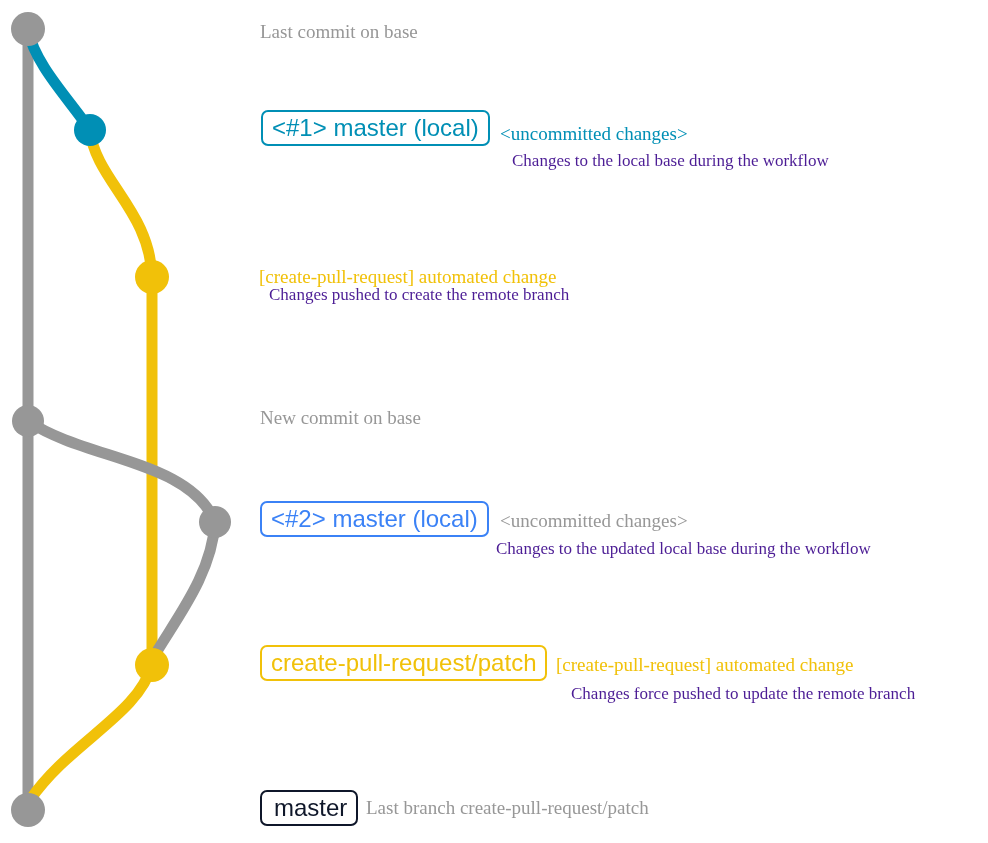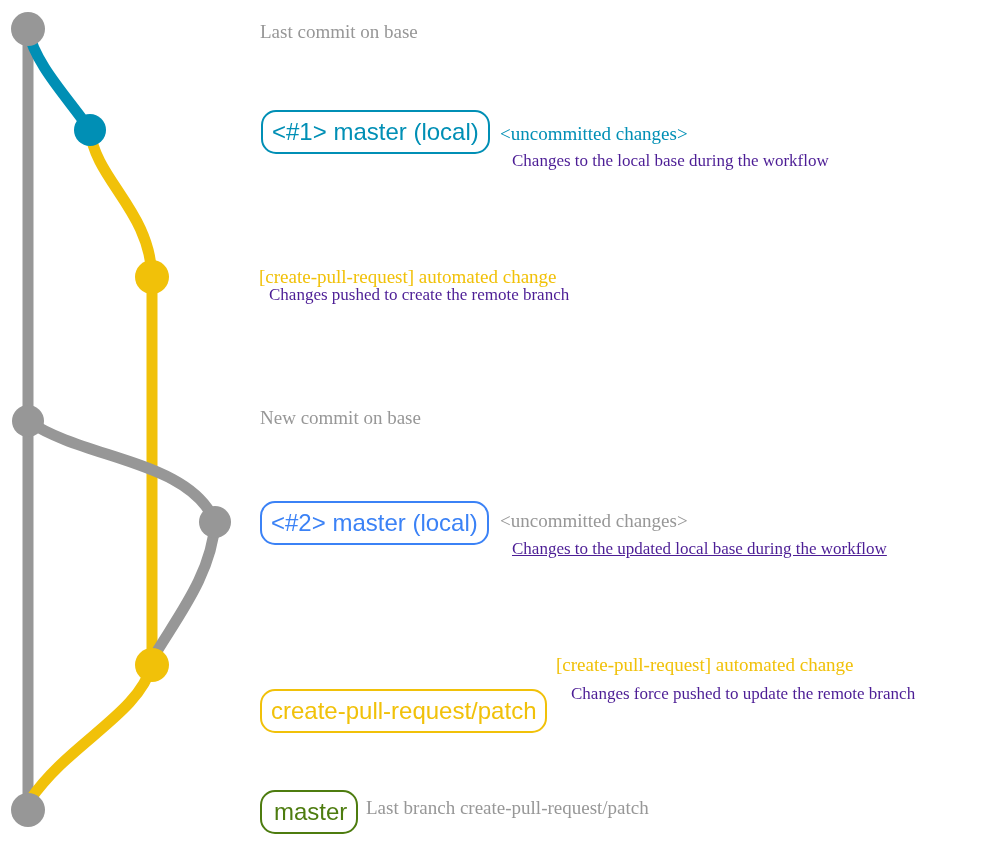--- a/index.html
+++ b/index.html
@@ -21,40 +21,40 @@
   .serif {
     font-family: "Liberation Serif", "DejaVu Serif", serif;
     font-size: 17px;
     color: #4c1d95;
   }
   .badge {
     position: absolute;
     display: inline-flex;
     align-items: center;
     box-sizing: border-box;
-    height: 44px;
+    height: 36px;
     padding: 0 9px;
     border: 2px solid currentColor;
-    border-radius: 15px;
+    border-radius: 7px;
     font-size: 24px;
     white-space: nowrap;
     background: #ffffff;
   }
   
   .pos-label-last      { left: 260px; top: 22px; }
   .pos-badge-master1   { left: 261px; top: 110px; }
   .pos-head-uncommit1  { left: 500px; top: 124px; }
   .pos-note-uncommit1  { left: 512px; top: 152px; }
   .pos-head-auto1      { left: 259px; top: 267px; }
   .pos-note-auto1      { left: 269px; top: 286px; }
   .pos-label-new       { left: 260px; top: 408px; }
   .pos-badge-master2   { left: 260px; top: 501px; }
   .pos-head-uncommit2  { left: 500px; top: 511px; }
-  .pos-note-uncommit2  { left: 512px; top: 540px; text-decoration: underline; }
-  .pos-badge-patch     { left: 260px; top: 645px; margin-top: 44px; }
+  .pos-note-uncommit2  { left: 496px; top: 540px; }
+  .pos-badge-patch     { left: 260px; top: 645px; }
   .pos-head-auto2      { left: 556px; top: 655px; }
   .pos-note-auto2      { left: 571px; top: 685px; }
   .pos-badge-master3   { left: 260px; top: 790px; }
   .pos-label-merge     { left: 366px; top: 798px; }
 </style>
 </head>
 <body>
 
 <div class="stage">
 
@@ -87,16 +87,16 @@
   <span class="t sans pos-label-new" style="color: rgb(151, 151, 151);">New commit on base</span>
 
   <span class="badge pos-badge-master2" style="color: #3b82f6;">&lt;#2&gt; master (local)</span>
   <span class="t sans pos-head-uncommit2" style="color: rgb(151, 151, 151);">&lt;uncommitted changes&gt;</span>
   <span class="t serif pos-note-uncommit2">Changes to the updated local base during the workflow</span>
 
   <span class="badge pos-badge-patch" style="color: rgb(241, 193, 9);">create-pull-request/patch</span>
   <span class="t sans pos-head-auto2" style="color: rgb(241, 193, 9);">[create-pull-request] automated change</span>
   <span class="t serif pos-note-auto2">Changes force pushed to update the remote branch</span>
 
-  <span class="badge pos-badge-master3" style="color: #4d7c0f; padding-left: 12px;">master</span>
+  <span class="badge pos-badge-master3" style="color: #0f172a; padding-left: 12px;">master</span>
   <span class="t sans pos-label-merge" style="color: rgb(151, 151, 151);">Last branch create-pull-request/patch</span>
 
 </div>
 
 </body></html>

